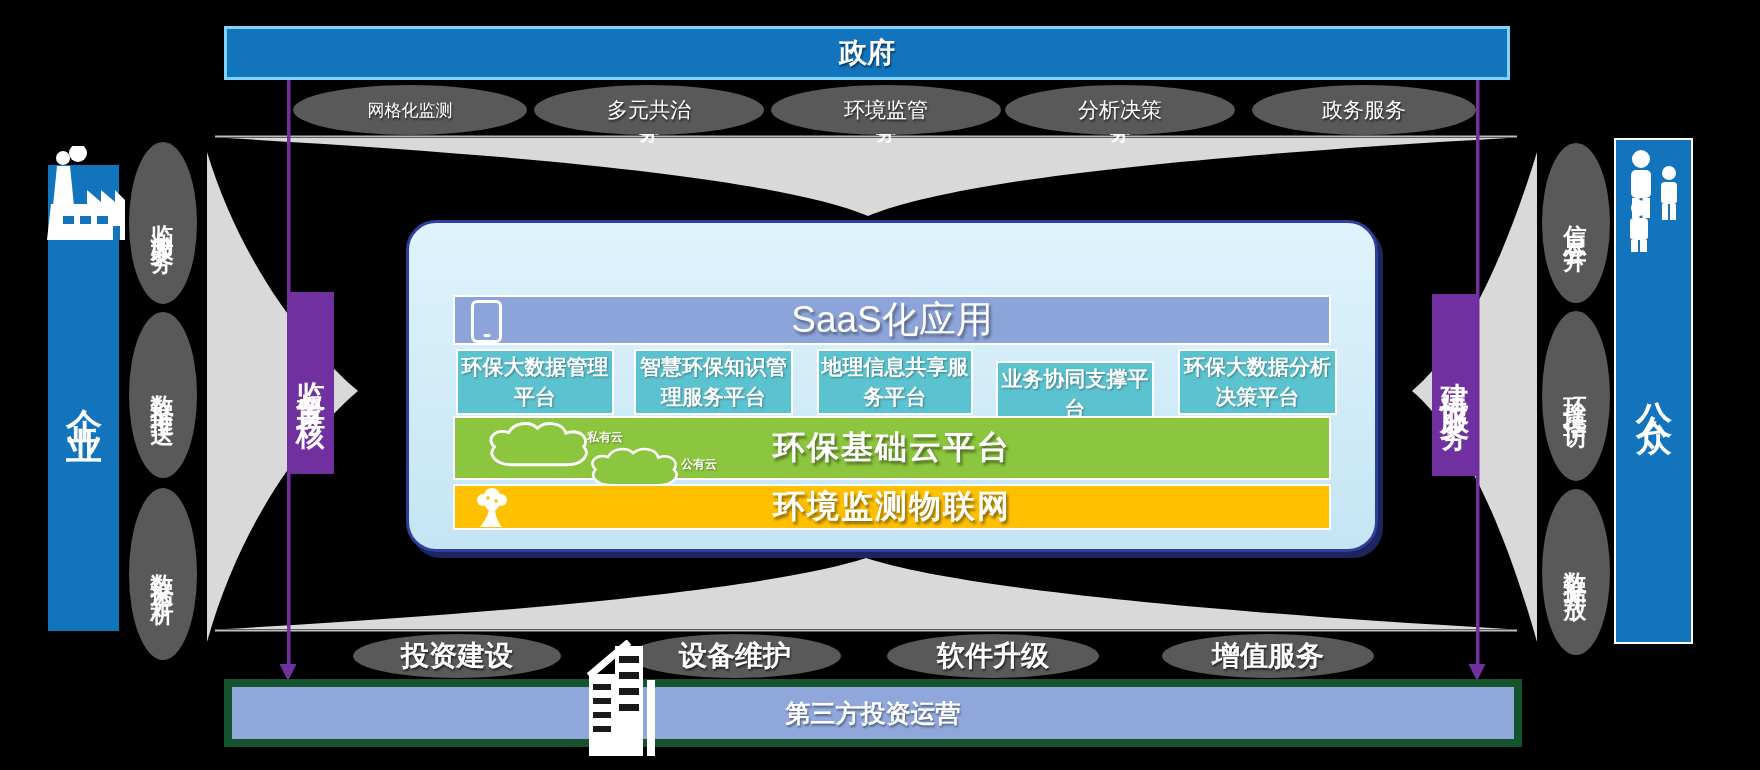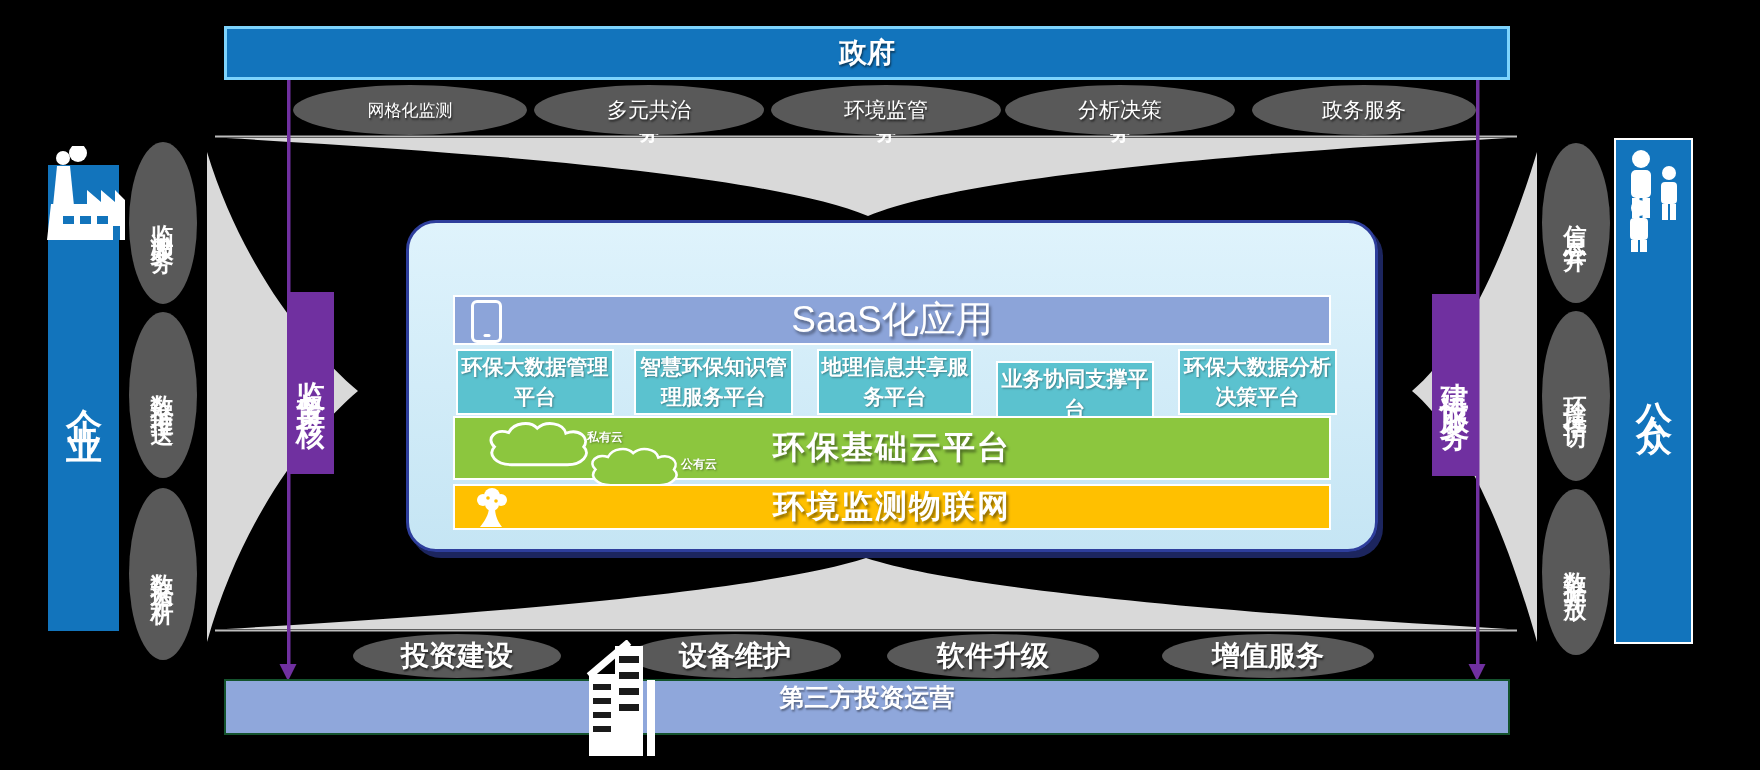--- a/index.html
+++ b/index.html
@@ -54,22 +54,22 @@
   .green-bar .lbl,.orange-bar .lbl{color:#fff;font-size:32px;font-weight:bold;
              text-shadow:2px 3px 3px rgba(0,0,0,.45);letter-spacing:2px;}
   .orange-bar{background:var(--iot-orange,#FFC000);border:2px solid #fff;
               display:flex;align-items:center;justify-content:center;}
   .cloud-label{position:absolute;color:#fff;font-size:12px;font-weight:bold;text-align:right;
                text-shadow:1px 1px 2px rgba(0,0,0,.35);}
 
   .bot-ellipse{background:var(--ellipse-gray,#595959);border-radius:50%;
                display:flex;align-items:center;justify-content:center;}
   .bot-ellipse span{color:#fff;font-size:28px;font-weight:bold;text-shadow:1px 2px 2px rgba(0,0,0,.6);}
-  .bottom-bar{background:var(--bottom-bar,#8FA7DB);border:2px solid #14532d;
-              display:flex;justify-content:center;}
+  .bottom-bar{background:var(--bottom-bar,#8FA7DB);border:8px solid #14532d;
+              display:flex;align-items:center;justify-content:center;}
   .bottom-bar span{color:#fff;font-size:25px;font-weight:bold;text-shadow:1px 2px 2px rgba(0,0,0,.4);}
 </style>
 </head>
 <body>
 
 <div class="stage">
 
   <svg id="overlay" viewBox="0 0 1760 770">
     <line class="edge-line" x1="215" y1="136.5" x2="1517" y2="136.5"></line>
     <line class="edge-line" x1="215" y1="630.5" x2="1517" y2="630.5"></line>

